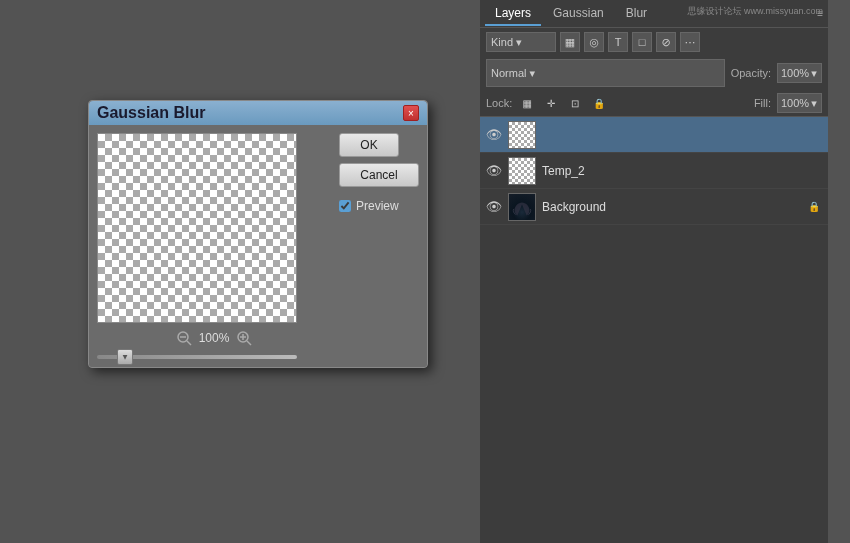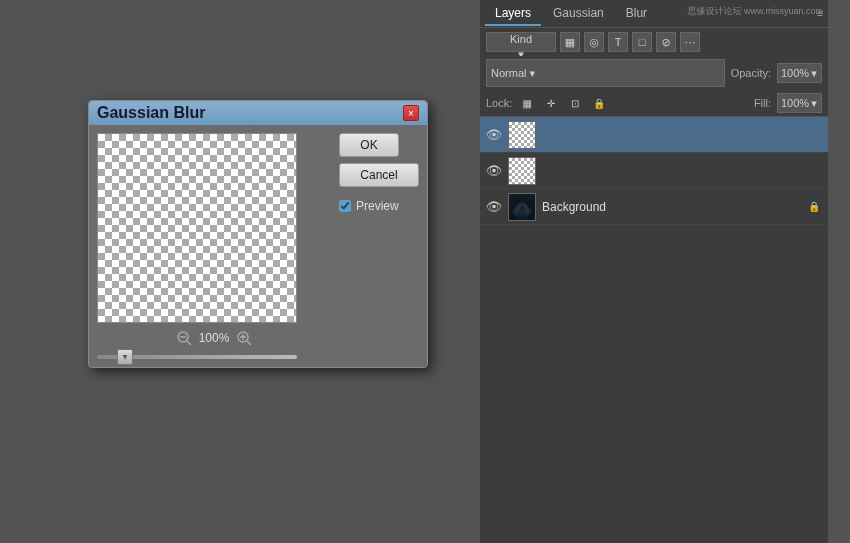--- a/index.html
+++ b/index.html
@@ -116,21 +116,20 @@
       border: 1px solid #666;
       color: #ccc;
       font-size: 11px;
       height: 20px;
       padding: 0 4px;
       display: flex;
       align-items: center;
       gap: 3px;
       min-width: 70px;
       cursor: pointer;
-      flex-direction: column;
     }
 
     .search-icon-btn {
       width: 20px;
       height: 20px;
       background: #555;
       border: 1px solid #666;
       display: flex;
       align-items: center;
       justify-content: center;
@@ -614,20 +613,21 @@
       <div class="layer-thumbnail">
         <div class="layer-thumb-checker"></div>
       </div>
     </div>
 
     <div class="layer-item">
       <div class="layer-visibility">👁</div>
       <div class="layer-thumbnail">
         <div class="layer-thumb-checker"></div>
       </div>
+      <span class="layer-name">Temp_2</span>
     </div>
 
     <div class="layer-item">
       <div class="layer-visibility">👁</div>
       <div class="layer-thumbnail">
         <div class="layer-thumb-image" style="background: radial-gradient(circle at 50% 70%, #1a2a3a 0%, #0a1520 40%, #151d28 100%); display:flex; align-items:flex-end; justify-content:center; overflow:hidden;">
           <svg width="28" height="20" viewBox="0 0 28 20" style="opacity:0.7">
             <path d="M14 2 C10 2, 6 6, 6 10 C6 14, 9 16, 9 16 L14 4 L19 16 C19 16, 22 14, 22 10 C22 6, 18 2, 14 2Z" fill="#334"></path>
             <path d="M7 15 C5 13, 4 11, 5 9" stroke="#445" stroke-width="1" fill="none"></path>
             <path d="M21 15 C23 13, 24 11, 23 9" stroke="#445" stroke-width="1" fill="none"></path>

